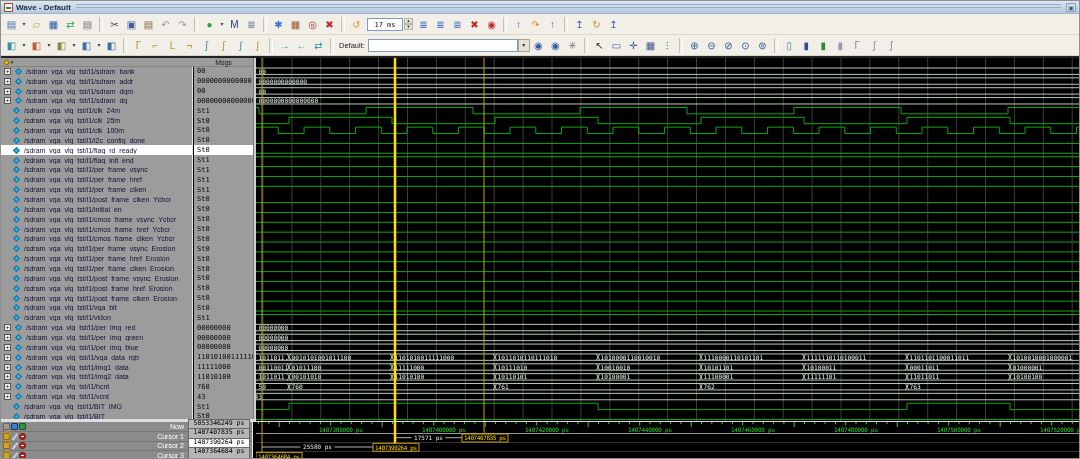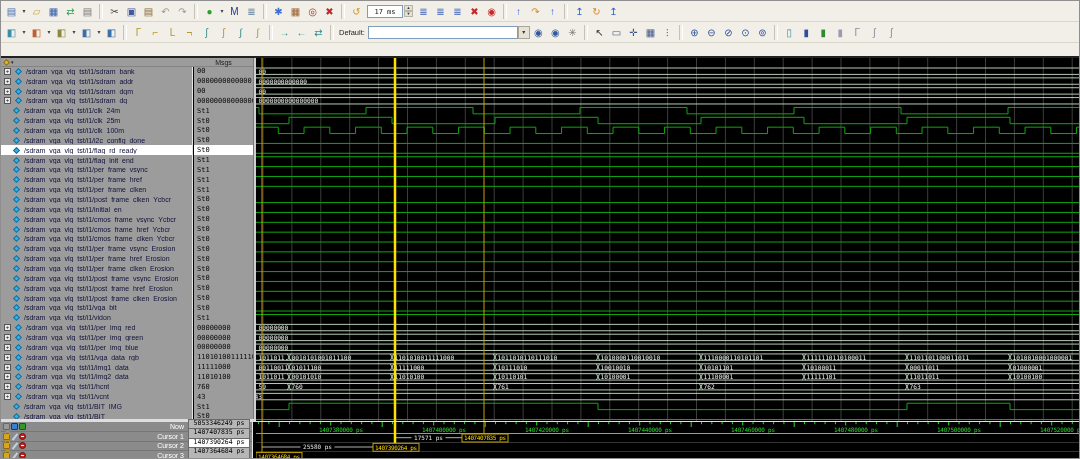--- a/index.html
+++ b/index.html
@@ -59,20 +59,26 @@
   .mi-wrench::before{content:"";position:absolute;left:3px;top:0;width:2px;height:8px;background:#c4d2e0;transform:rotate(38deg);}
   .mi-del{background:#c62222;border-radius:50%;border:1px solid #701010;}
   .mi-del::before{content:"";position:absolute;left:1px;top:2px;width:3px;height:1px;background:#fff;}
   .btl{position:absolute;left:255px;top:0;width:825px;height:38px;}
 </style>
 </head>
 <body>
 
 <div class="window">
 
+  <div class="titlebar">
+    <span class="title-icon"></span>
+    <span class="title-text">Wave - Default</span>
+    <span class="title-grip"></span>
+    <span class="title-btn">▣</span>
+  </div>
 
   <div class="tb" id="tbrow1">
       <span class="tbgrp">
         <span class="tbi" style="color: rgb(74, 111, 181);">▤</span>
         <span class="tbi dd" style="color: rgb(68, 68, 68);">▾</span>
         <span class="tbi" style="color: rgb(201, 162, 39);">▱</span>
         <span class="tbi" style="color: rgb(46, 89, 168);">▦</span>
         <span class="tbi" style="color: rgb(42, 157, 92);">⇄</span>
         <span class="tbi" style="color: rgb(119, 119, 119);">▤</span>
       </span>

